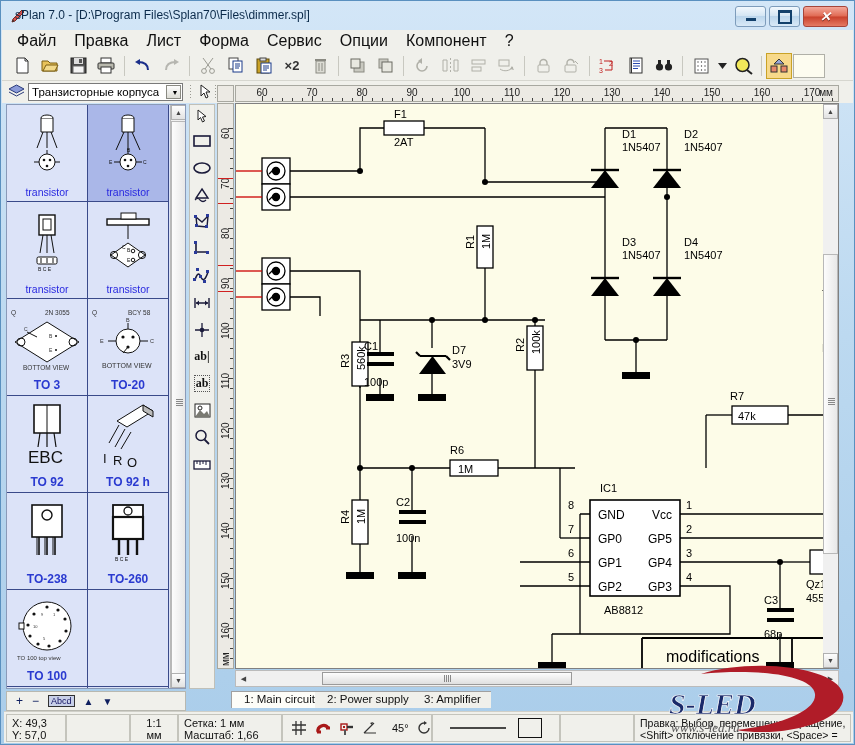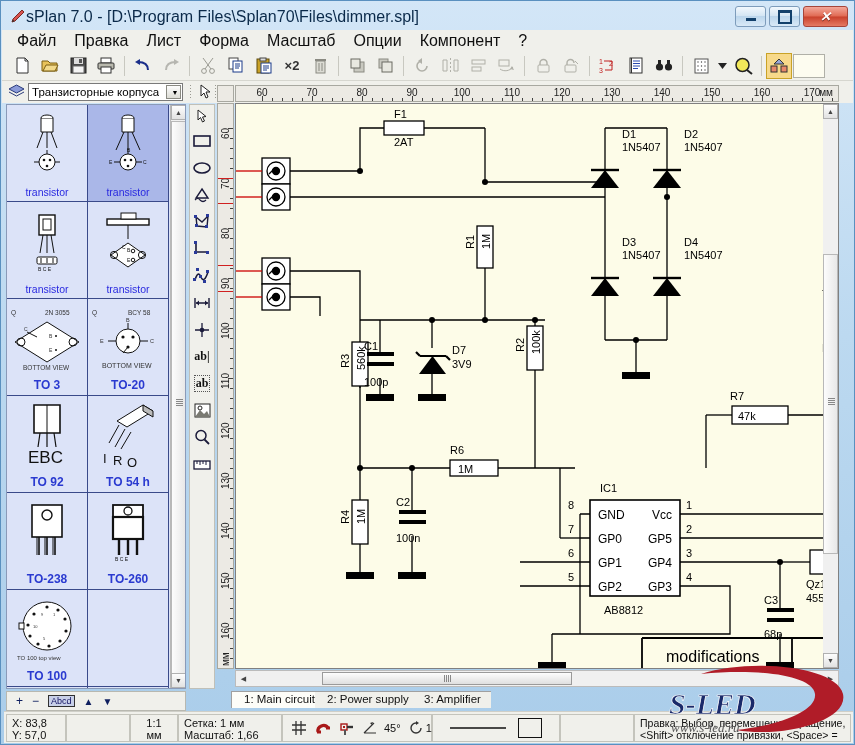--- a/index.html
+++ b/index.html
@@ -8,21 +8,21 @@
     font-family:"Liberation Sans",sans-serif;font-size:11px;
     background:#8ab4d8;
   }
   .win{
     position:absolute;left:0;top:0;width:855px;height:745px;
     background:linear-gradient(to bottom,#d3e6f7 0%,#bcd9f0 45%,#aacdea 100%);
     border:1px solid #5a90bf;box-sizing:border-box;
   }
   
   .titlebar{position:absolute;left:1px;top:1px;width:851px;height:27px;}
-  .title-text{position:absolute;left:24px;top:6px;font-size:16px;color:#0b2a4a;white-space:nowrap;}
+  .title-text{position:absolute;left:13px;top:6px;font-size:12px;color:#0b2a4a;white-space:nowrap;}
   .title-icon{position:absolute;left:8px;top:6px;width:16px;height:16px;}
   .winbtns{position:absolute;right:5px;top:4px;display:flex;gap:3px;}
   .wbtn{width:29px;height:19px;border:1px solid #7d9cbb;border-radius:3px;
     background:linear-gradient(to bottom,#f2f8fd,#d2e4f3 50%,#bcd6ec 50%,#d8e9f7);
     display:flex;align-items:center;justify-content:center;}
   .wbtn.close{width:43px;border:1px solid #a6453a;
     background:linear-gradient(to bottom,#f3a89a,#e06a53 48%,#c9412c 52%,#e57a63);}
   .wbtn i{display:block;}
   .min-g{width:10px;height:3px;background:#12406b;margin-top:6px;}
   .max-g{width:10px;height:9px;border:2px solid #12406b;border-top-width:3px;}
@@ -137,21 +137,21 @@
           <i class="close-g">✕</i>
         </div>
     </div>
   </div>
 
   <div class="menubar">
     <span>Файл</span>
     <span>Правка</span>
     <span>Лист</span>
     <span>Форма</span>
-    <span>Масштаб</span>
+    <span>Сервис</span>
     <span>Опции</span>
     <span>Компонент</span>
     <span>?</span>
   </div>
 
   <div class="toolbar">
     <div style="width:6px"></div>
     <div class="tb">
       <svg width="17" height="17" viewBox="0 0 17 17">
           <path d="M3 1 h8 l3 3 v12 h-11 z" fill="#fff" stroke="#333"></path>
@@ -495,21 +495,21 @@
         <div class="art">
           <svg width="62" height="66" viewBox="0 0 62 66">
             <path d="M20 18 L46 2 L56 8 L30 24 Z" fill="#fff" stroke="#111"></path>
             <path d="M46 2 L56 8 L56 14 L46 8 Z" fill="#bbb" stroke="#111"></path>
             <path d="M22 22 L12 40 M28 26 L18 44 M34 29 L24 46" stroke="#111"></path>
             <text x="6" y="60" font-size="13" fill="#111" font-family="sans-serif">I</text>
             <text x="16" y="62" font-size="13" fill="#111" font-family="sans-serif">R</text>
             <text x="30" y="64" font-size="13" fill="#111" font-family="sans-serif">O</text>
           </svg>
         </div>
-        <div class="lbl big">TO 54 h</div>
+        <div class="lbl big">TO 92 h</div>
       </div>
 
       <div class="libcell" style="left:0;top:388px">
         <div class="art">
           <svg width="62" height="64" viewBox="0 0 62 64">
             <rect x="16" y="4" width="30" height="32" fill="#fff" stroke="#111" stroke-width="1.6"></rect>
             <circle cx="31" cy="14" r="5" fill="none" stroke="#111" stroke-width="1.4"></circle>
             <path d="M23 36 v18 M31 36 v18 M39 36 v18" stroke="#111" stroke-width="1.6"></path>
             <path d="M21 36 v18 M29 36 v18 M37 36 v18" stroke="#111" stroke-width="1"></path>
           </svg>
@@ -1068,21 +1068,21 @@
     <div class="tab" style="left:84px">
       <span>2: Power supply</span>
     </div>
     <div class="tab" style="left:181px">
       <span>3: Amplifier</span>
     </div>
   </div>
 
   <div class="status">
     <div class="scell" style="left:2px;width:60px">
-      <span class="l1">X: 83,8</span>
+      <span class="l1">X: 49,3</span>
       <span class="l2">Y: 57,0</span>
     </div>
     <div class="scell" style="left:62px;width:64px"></div>
     <div class="scell" style="left:126px;width:48px;text-align:center">
       <span class="l1" style="left:0;width:100%;text-align:center">1:1</span>
       <span class="l2" style="left:0;width:100%;text-align:center">мм</span>
     </div>
     <div class="scell" style="left:174px;width:104px">
       <span class="l1">Сетка: 1 мм</span>
       <span class="l2">Масштаб:  1,66</span>
@@ -1100,21 +1100,21 @@
           </svg>
       </span>
       <span class="sicon">
         <svg width="16" height="16" viewBox="0 0 16 16">
             <rect x="2" y="4" width="6" height="6" fill="none" stroke="#a81818" stroke-width="1.4"></rect>
             <rect x="4" y="6" width="2" height="2" fill="#a81818"></rect>
             <path d="M8 7 h6" stroke="#333" stroke-width="2.4"></path>
             <path d="M6 10 v5" stroke="#555" stroke-width="2"></path>
           </svg>
       </span>
-      <span class="sicon" style="gap:3px">
+      <span class="sicon" style="gap:11px">
         <svg width="15" height="14" viewBox="0 0 15 14">
             <path d="M1 12 h12 M1 12 L11 2" stroke="#333" stroke-width="1.2" fill="none"></path>
             <path d="M7 2 l3 -1 l-1 3 z" fill="#333"></path>
           </svg>
         <span style="font-size:11px;margin-left:3px">45°</span>
       </span>
       <span class="sicon">
         <svg width="14" height="14" viewBox="0 0 14 14">
             <path d="M12 7 A5 5 0 1 1 7 2" fill="none" stroke="#333" stroke-width="1.4"></path>
             <path d="M7 0 l0 4 l3 -2 z" fill="#333"></path>

